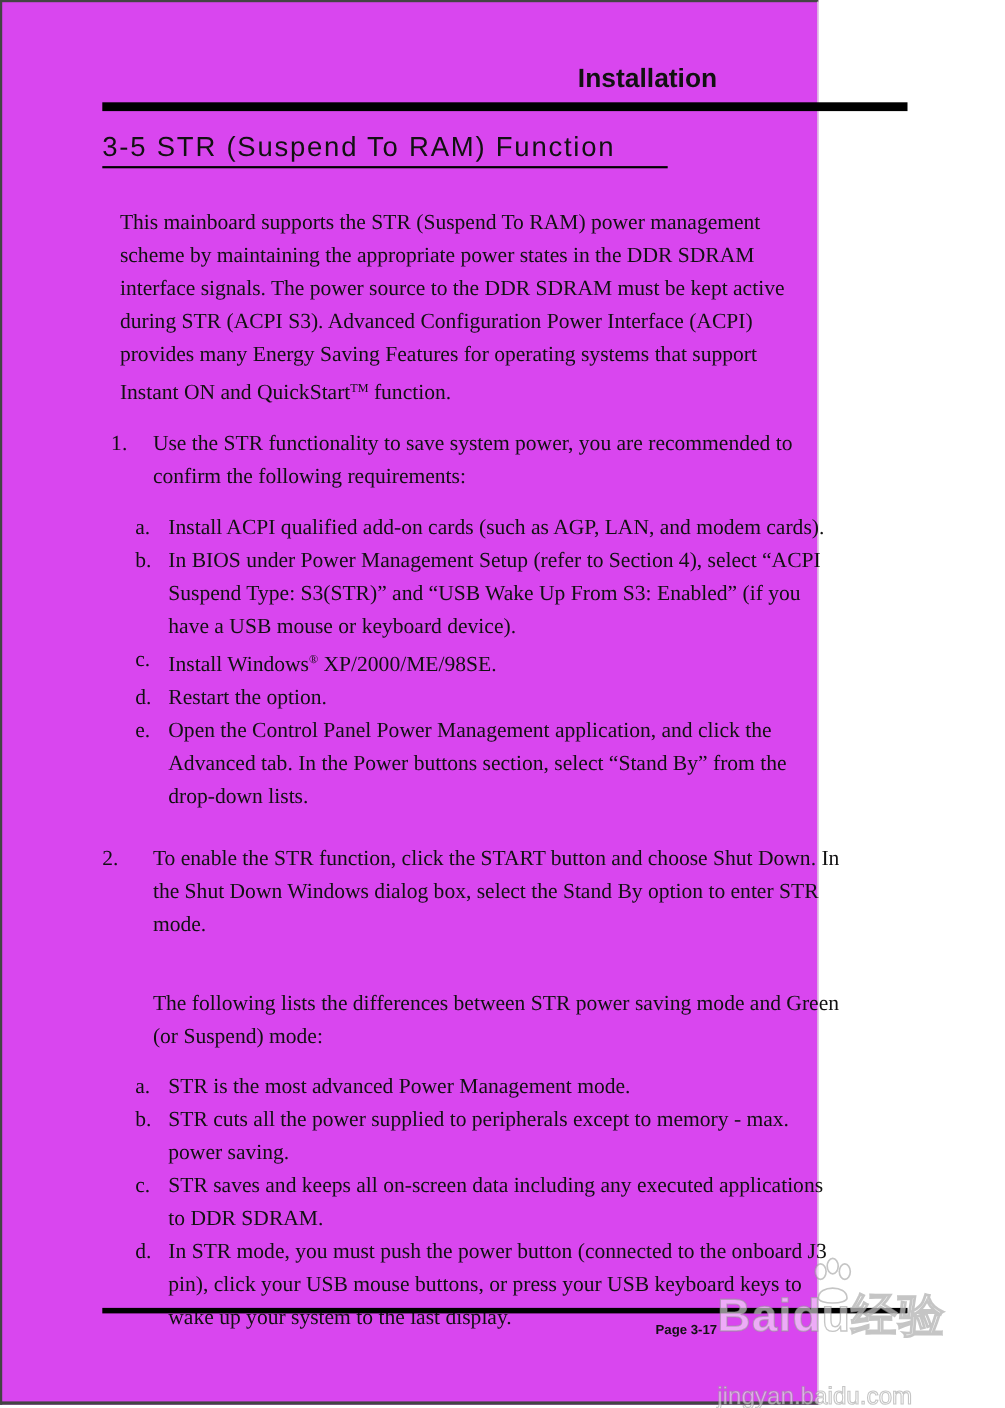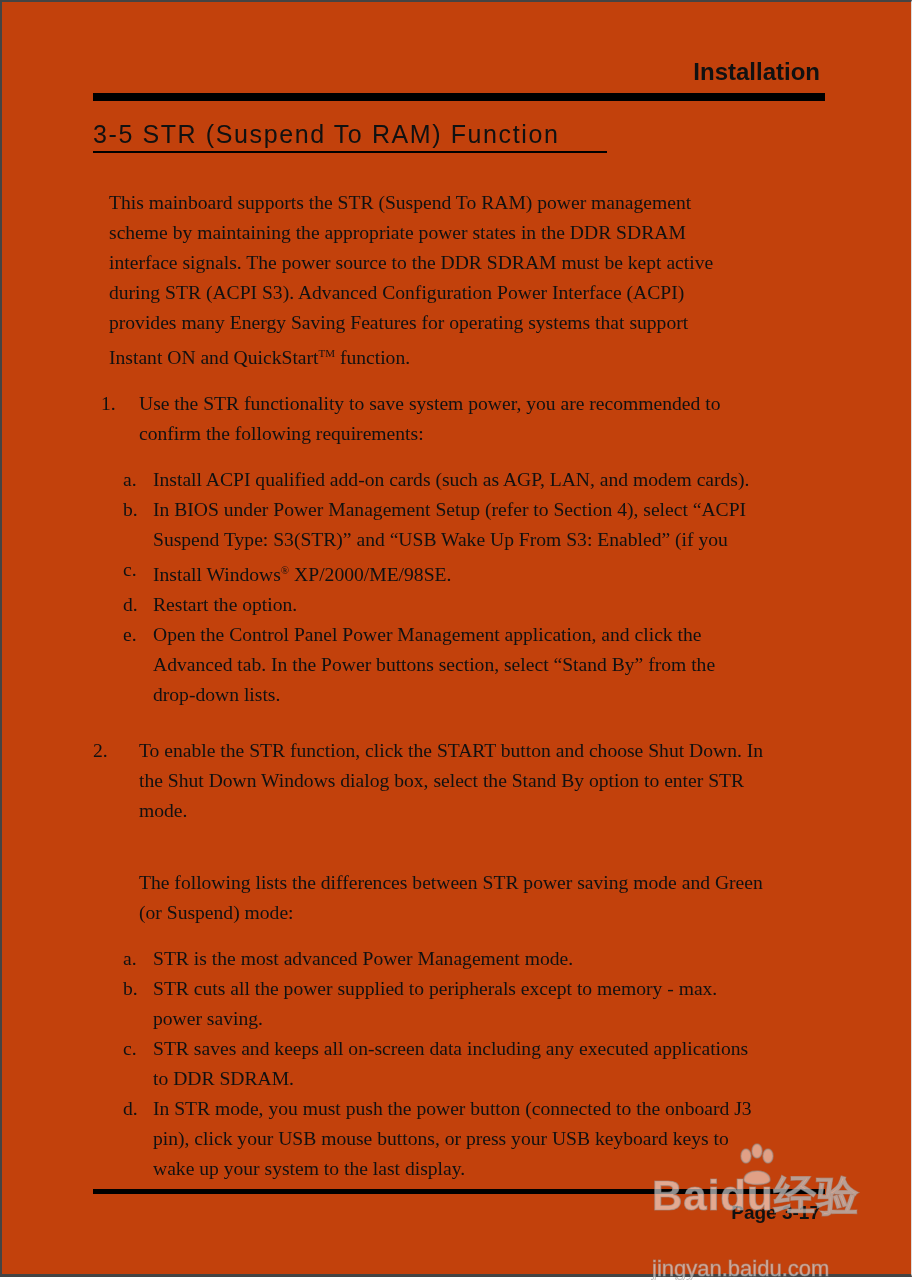--- a/index.html
+++ b/index.html
@@ -1,20 +1,20 @@
 <!DOCTYPE html>
 <html><head>
 <meta charset="utf-8">
 <style>
   html, body { margin: 0; padding: 0; background: #ffffff; }
   body { width: 914px; height: 1280px; position: relative; overflow: hidden; }
   .page {
-    position: absolute; left: 0; top: 0; width: 912px; height: 1277px;
+    position: absolute; left: 0; top: 0; width: 744px; height: 1277px;
     border-top: 2px solid #444; border-left: 2px solid #444; border-bottom: 3px solid #444;
-    border-right: 1px solid #ddd; box-sizing: border-box; background: #c2410c;
+    border-right: 1px solid #ddd; box-sizing: border-box; background: #d946ef;
   }
   .header-title {
     position: absolute; right: 91px; top: 56px;
     font-family: "Liberation Sans", sans-serif; font-weight: bold; font-size: 24px; color: #111;
   }
   .header-rule { position: absolute; left: 91px; width: 732px; top: 91px; height: 8px; background: #000; }
   .section-title {
     position: absolute; left: 91px; top: 118px;
     font-family: "Liberation Sans", sans-serif; font-size: 25px; letter-spacing: 1.6px; color: #111;
   }
@@ -30,21 +30,21 @@
   .num-item.two .marker { left: 0; }
   .sub-list { margin: 4px 0 0 0; }
   .sub-item { position: relative; padding-left: 30px; }
   .sub-item .marker { position: absolute; left: 0; top: 0; }
   .sup { font-size: 11px; vertical-align: 7px; }
   .gap { height: 10px; }
   .gap2 { height: 10px; }
   .footer-rule { position: absolute; left: 91px; width: 732px; top: 1187px; height: 5px; background: #000; }
   .footer-page {
     position: absolute; right: 91px; top: 1200px;
-    font-family: "Liberation Sans", sans-serif; font-weight: bold; font-size: 19px; color: #111;
+    font-family: "Liberation Sans", sans-serif; font-weight: bold; font-size: 12px; color: #111;
   }
   .watermark {
     position: absolute; left: 650px; top: 1140px; width: 210px; height: 110px; pointer-events: none; text-align: right;
   }
   .wm-brand {
     position: absolute; left: 0; top: 26px;
     font-family: "Liberation Sans", sans-serif; font-weight: bold; font-size: 42px;
     color: rgba(255,255,255,0.55); -webkit-text-stroke: 1.2px rgba(150,150,150,0.55); letter-spacing: 1px;
   }
   .wm-url {
@@ -84,20 +84,21 @@
       </p>
       <div class="sub-list">
         <div class="sub-item">
           <span class="marker">a.</span>
           <span>Install ACPI qualified add-on cards (such as AGP, LAN, and modem cards).</span>
         </div>
         <div class="sub-item">
           <span class="marker">b.</span>
           <span>In BIOS under Power Management Setup (refer to Section 4), select “ACPI</span><br>
           <span>Suspend Type: S3(STR)” and “USB Wake Up From S3: Enabled” (if you</span><br>
+          <span>have a USB mouse or keyboard device).</span>
         </div>
         <div class="sub-item">
           <span class="marker">c.</span>
           <span>Install Windows</span><span class="sup">®</span><span> XP/2000/ME/98SE.</span>
         </div>
         <div class="sub-item">
           <span class="marker">d.</span>
           <span>Restart the option.</span>
         </div>
         <div class="sub-item">

